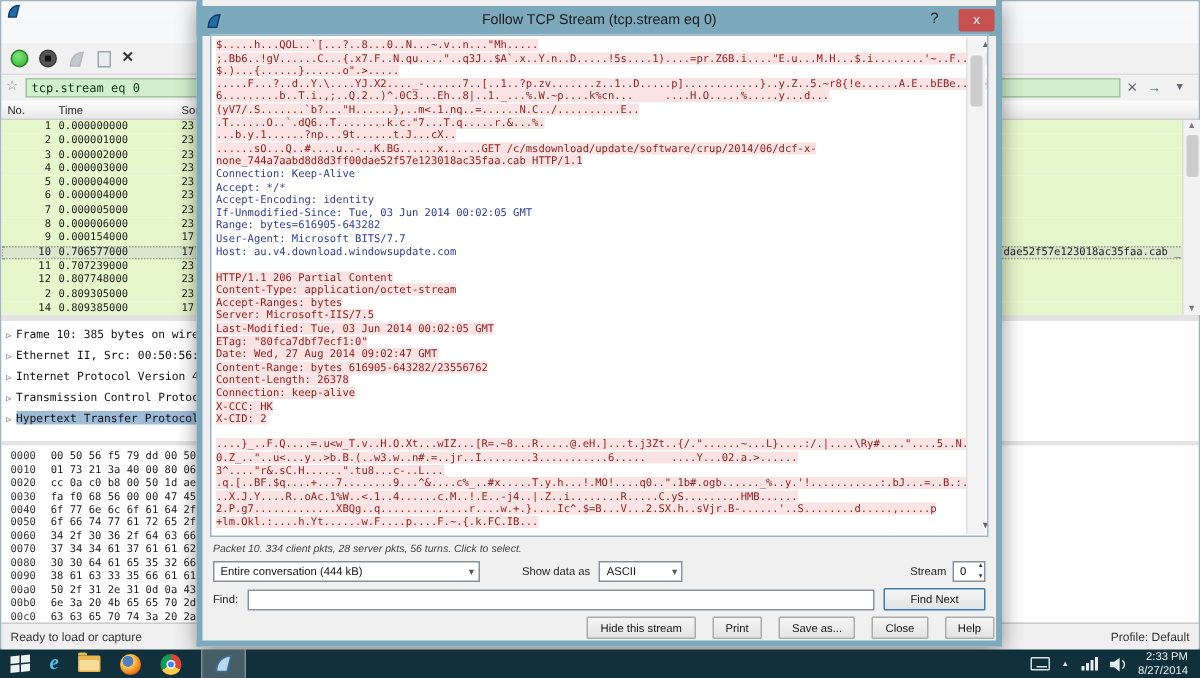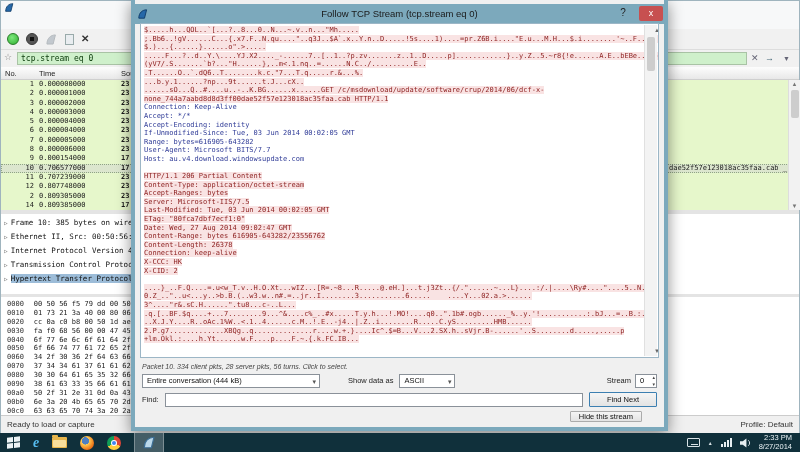--- a/index.html
+++ b/index.html
@@ -28,21 +28,21 @@
 
   
   .pkt-header { position:absolute; left:0; top:66px; width:100%; height:13px; background:linear-gradient(#FDFDFD,#E8E8E8); border-bottom:1px solid #CFCFCF; font-size:7.5px; color:#222; }
   .pkt-header span { position:absolute; top:2px; }
   .col-no { left:4px; } .col-time { left:38px; } .col-src { left:120px; }
   .plist { position:absolute; left:0; top:79px; width:100%; height:130px; overflow:hidden; background:#FFF; }
   .prow { position:relative; height:9.3px; background:var(--list-green); font-family:"DejaVu Sans Mono", monospace; font-size:7px; line-height:9.3px; color:#1a1a1a; white-space:nowrap; }
   .prow.sel { background:#DCE6CE; outline:1px dotted #8fa583; outline-offset:-1px; }
   .pno { position:absolute; left:0; width:33px; text-align:right; }
   .ptime { position:absolute; left:38px; }
-  .psrc { position:absolute; left:120px;font-weight:bold; }
+  .psrc { position:absolute; left:120px; }
   .pinfo { position:absolute; left:668px; }
   .plist-sb { position:absolute; left:787px; top:79px; width:12px; height:130px; background:#F2F2F2; border-left:1px solid #DDD; font-size:6px; color:#777; text-align:center; }
   .plist-sb .up { position:absolute; top:1px; left:0; width:100%; }
   .plist-sb .dn { position:absolute; bottom:1px; left:0; width:100%; }
   .plist-sb .thumb { position:absolute; top:10px; left:2px; width:8px; height:28px; background:#CDCDCD; border-radius:2px; }
 
   .splitter1 { position:absolute; left:0; top:209px; width:100%; height:4px; background:#E4E4E4; }
   .mw-details { position:absolute; left:0; top:213px; width:100%; height:80px; background:#FFF; overflow:hidden; padding-top:2px; }
   .trow { height:14px; font-family:"DejaVu Sans Mono", monospace; font-size:7.5px; line-height:14px; color:#111; white-space:nowrap; padding-left:3px; }
   .tri { color:#666; font-size:6px; margin-right:3px; }
@@ -79,21 +79,21 @@
   .combo2 { width:56px; margin-left:6px; }
   .lbl { font-size:7.5px; color:#222;text-align:center; }
   .lbl-showdata { margin-left:28px; }
   .stream-spin-wrap { margin-left:auto; display:flex; align-items:center; gap:4px; }
   .spin { width:22px; height:14px; background:#FFF; border:1px solid #8A9199; font-size:7.5px; line-height:12px; padding-left:4px; position:relative; }
   .spin::after { content:"▴\A▾"; white-space:pre; position:absolute; right:1px; top:-1px; font-size:5px; line-height:7px; color:#444; }
   .find-row { position:absolute; left:7px; right:7px; top:372px; height:15px; display:flex; align-items:center; gap:6px; }
   .find-input { flex:1; height:14px; background:#FFF; border:1px solid #8A9199; font-size:8px; padding:0 3px; font-family:"Liberation Sans",sans-serif; }
   .btn { height:15px; background:linear-gradient(#F5F5F5,#E3E3E3); border:1px solid #ABABAB; font-size:7.5px; color:#111; padding:0 8px; font-family:"Liberation Sans",sans-serif; border-radius:1px; }
   .btn-findnext { border:1px solid #3C7FB1; width:68px; }
-  .btn-row { position:absolute; right:22px; top:391px; height:15px; display:flex; gap:11px;flex-direction:column; }
+  .btn-row { position:absolute; right:1px; top:391px; height:15px; display:flex; gap:11px; }
 
   
   .taskbar { position:absolute; left:0; top:433px; width:800px; height:19px; background:var(--taskbar); z-index:20; display:flex; align-items:center; }
   .tb-left { display:flex; align-items:center; gap:13px; padding-left:7px; }
   .start-logo { width:13px; height:11px; display:grid; grid-template-columns:6px 6px; grid-template-rows:5px 5px; gap:1px; transform:skewY(-6deg); }
   .start-logo span { background:#EDF3F5; }
   .ie-ico { color:#56BCEF; font:italic bold 14px "Liberation Serif", serif; line-height:14px; }
   .folder-ico { width:15px; height:11px; background:#E8B64C; border-radius:1px; position:relative; }
   .folder-ico::before { content:""; position:absolute; left:0; top:-2px; width:6px; height:2px; background:#E8B64C; border-radius:1px 1px 0 0; }
   .folder-ico::after { content:""; position:absolute; left:1px; top:3px; width:13px; height:7px; background:#F7DE9C; border-radius:1px; }
@@ -261,20 +261,21 @@
       <span class="dlg-help">?</span>
       <span class="dlg-close">x</span>
     </div>
     <div class="dlg-body">
       <div class="stream-area">
         <div id="streamtext">
             <div class="sline"><span class="r">$.....h...QOL..`[...?..8...0..N...~.v..n..."Mh.....</span></div>
             <div class="sline"><span class="r">;.Bb6..!gV......C...{.x7.F..N.qu...."..q3J..$A`.x..Y.n..D.....!5s....1)....=pr.Z6B.i...."E.u...M.H...$.i........'~..F...d.</span></div>
             <div class="sline"><span class="r">$.)...{......}......o".&gt;.....</span></div>
             <div class="sline"><span class="r">.....F...?..d..Y.\....YJ.X2...._-......7..[..1..?p.zv.......z..1..D.....p]............}..y.Z..5.~r8{!e......A.E..bEBe....}.</span></div>
+            <div class="sline"><span class="r">6.........b..T.i.,;..Q.2..)^.0C3...Eh..8|..1._...%.W.~p....k%cn...     ....H.O.....%.....y...d...</span></div>
             <div class="sline"><span class="r">(yV7/.S.......`b?..."H......},..m&lt;.1.nq..=......N.C../..........E..</span></div>
             <div class="sline"><span class="r">.T......O..`.dQ6..T........k.c."7...T.q.....r.&amp;...%.</span></div>
             <div class="sline"><span class="r">...b.y.1......?np...9t......t.J...cX..</span></div>
             <div class="sline"><span class="r">......sO...Q..#....u..-..K.BG......x......GET /c/msdownload/update/software/crup/2014/06/dcf-x-</span></div>
             <div class="sline"><span class="r">none_744a7aabd8d8d3ff00dae52f57e123018ac35faa.cab HTTP/1.1</span></div>
             <div class="sline"><span class="b">Connection: Keep-Alive</span></div>
             <div class="sline"><span class="b">Accept: */*</span></div>
             <div class="sline"><span class="b">Accept-Encoding: identity</span></div>
             <div class="sline"><span class="b">If-Unmodified-Since: Tue, 03 Jun 2014 00:02:05 GMT</span></div>
             <div class="sline"><span class="b">Range: bytes=616905-643282</span></div>

